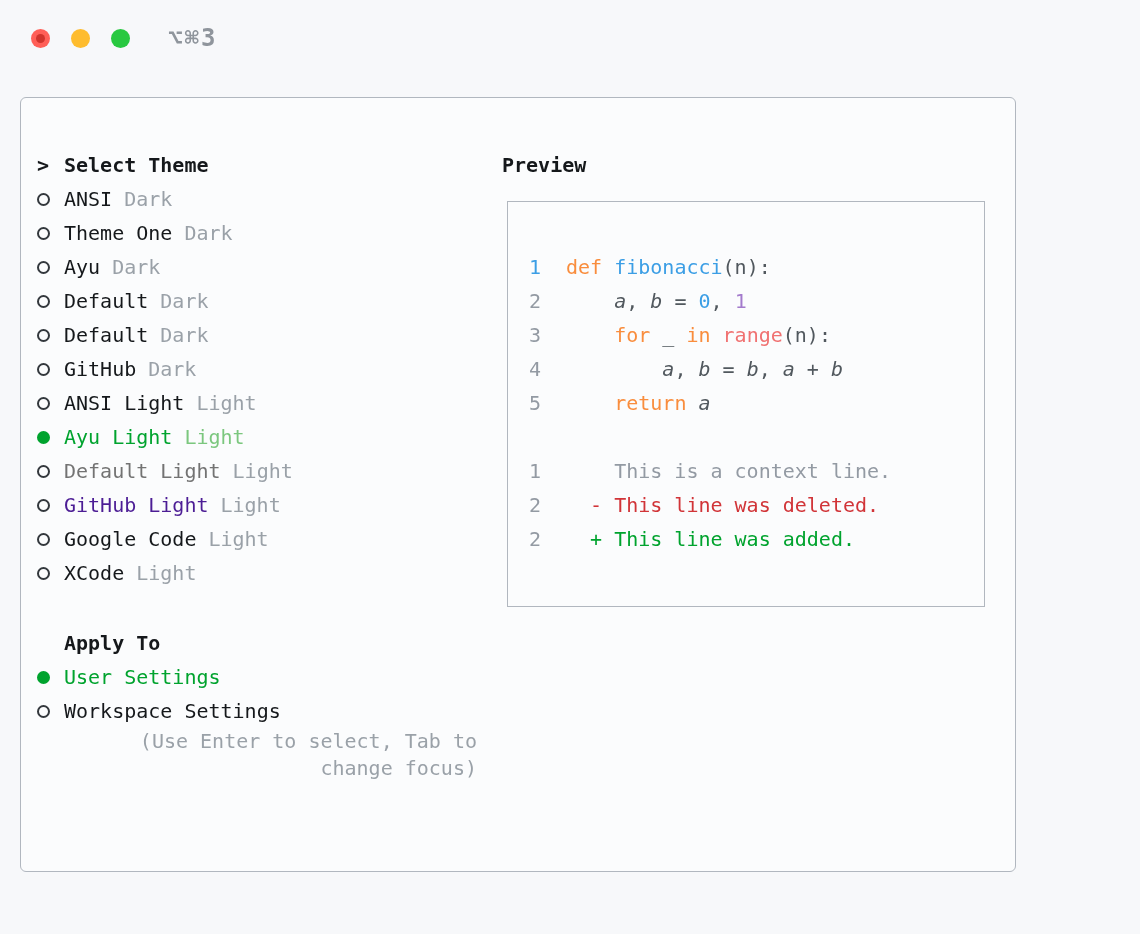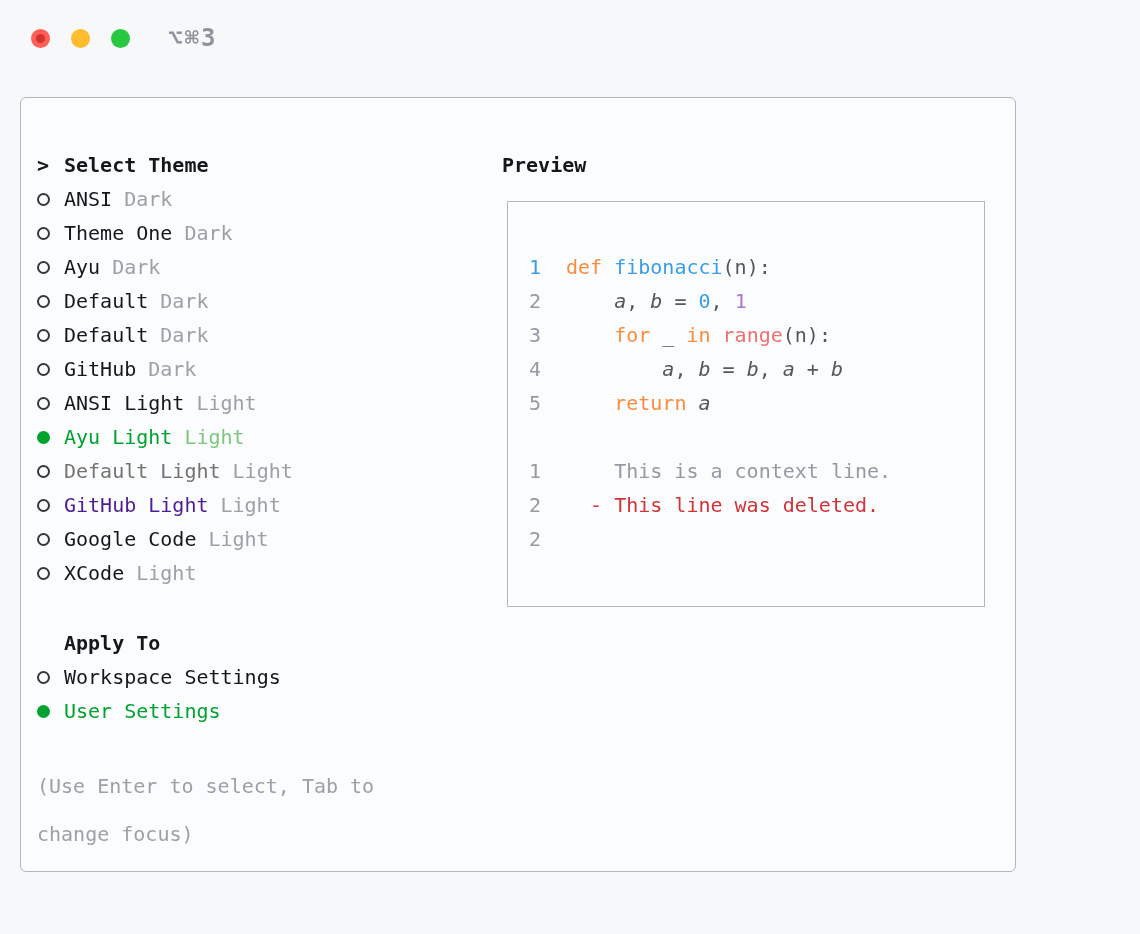--- a/index.html
+++ b/index.html
@@ -28,21 +28,21 @@
     background:#fbfcfd; box-sizing:border-box;
   }
   .left-col { position:absolute; left:16px; top:50px; width:440px; font-size:20px; }
   .row { display:flex; align-items:center; height:34px; }
   .header-row { font-weight:bold; }
   .row-icon { width:27px; flex:0 0 27px; display:flex; align-items:center; }
   .prompt { font-weight:bold; }
   .radio { width:13px; height:13px; border-radius:50%; border:2px solid #33383d; box-sizing:border-box; }
   .theme-variant { margin-left:12px; }
   .apply-section { margin-top:36px; }
-  .hint { margin-top:34px; line-height:48px; white-space:pre-line; }
+  .hint { line-height:27px; white-space:pre-line;text-align:right; }
 
   .right-col { position:absolute; left:481px; top:50px; width:500px; font-size:20px; }
   .preview-title { font-weight:bold; height:34px; line-height:34px; }
   .preview-box {
     margin-top:19px; margin-left:5px;
     width:478px; height:406px; box-sizing:border-box;
     border:1.5px solid #b1b7bf;
     background:#fbfcfd;
     padding:48px 14px 0 18px;
   }
@@ -155,47 +155,47 @@
       </div>
 
     <div class="apply-section">
       <div class="row header-row">
         <span class="row-icon"></span>
         <span>Apply To</span>
       </div>
       <div id="apply-list">
           <div class="row">
             <span class="row-icon">
+              <span class="radio" style="border-color: rgb(0, 163, 46); background: rgb(0, 163, 46);"></span>
+            </span>
+            <span style="color: rgb(0, 163, 46);">User Settings</span>
+          </div>
+          <div class="row">
+            <span class="row-icon">
               <span class="radio" style="border-color: rgb(51, 56, 61);"></span>
             </span>
             <span style="color: rgb(21, 24, 27);">Workspace Settings</span>
-          </div>
-          <div class="row">
-            <span class="row-icon">
-              <span class="radio" style="border-color: rgb(0, 163, 46); background: rgb(0, 163, 46);"></span>
-            </span>
-            <span style="color: rgb(0, 163, 46);">User Settings</span>
           </div>
         </div>
     </div>
 
     <div class="hint" style="color: rgb(154, 161, 168);">(Use Enter to select, Tab to
 change focus)</div>
   </div>
 
   <div class="right-col">
     <div class="preview-title">Preview</div>
     <div class="preview-box">
       <div id="code-lines">
           <div class="code-line"><span class="lineno" style="color: rgb(59, 158, 229);">1</span><span style="color: rgb(249, 141, 61);">def </span><span style="color: rgb(59, 158, 229);">fibonacci</span><span style="color: rgb(81, 88, 94);">(n):</span></div>
           <div class="code-line"><span class="lineno" style="color: rgb(147, 154, 163);">2</span><span style="color: rgb(81, 88, 94);">    </span><span style="color: rgb(81, 88, 94); font-style: italic;">a</span><span style="color: rgb(81, 88, 94);">, </span><span style="color: rgb(81, 88, 94); font-style: italic;">b</span><span style="color: rgb(81, 88, 94);"> = </span><span style="color: rgb(59, 158, 229);">0</span><span style="color: rgb(81, 88, 94);">, </span><span style="color: rgb(163, 122, 204);">1</span></div>
           <div class="code-line"><span class="lineno" style="color: rgb(147, 154, 163);">3</span><span style="color: rgb(81, 88, 94);">    </span><span style="color: rgb(249, 141, 61);">for</span><span style="color: rgb(81, 88, 94);"> _ </span><span style="color: rgb(249, 141, 61);">in</span><span style="color: rgb(81, 88, 94);"> </span><span style="color: rgb(240, 113, 113);">range</span><span style="color: rgb(81, 88, 94);">(n):</span></div>
           <div class="code-line"><span class="lineno" style="color: rgb(147, 154, 163);">4</span><span style="color: rgb(81, 88, 94);">        </span><span style="color: rgb(81, 88, 94); font-style: italic;">a</span><span style="color: rgb(81, 88, 94);">, </span><span style="color: rgb(81, 88, 94); font-style: italic;">b</span><span style="color: rgb(81, 88, 94);"> = </span><span style="color: rgb(81, 88, 94); font-style: italic;">b</span><span style="color: rgb(81, 88, 94);">, </span><span style="color: rgb(81, 88, 94); font-style: italic;">a</span><span style="color: rgb(81, 88, 94);"> + </span><span style="color: rgb(81, 88, 94); font-style: italic;">b</span></div>
           <div class="code-line"><span class="lineno" style="color: rgb(147, 154, 163);">5</span><span style="color: rgb(81, 88, 94);">    </span><span style="color: rgb(249, 141, 61);">return</span><span style="color: rgb(81, 88, 94);"> </span><span style="color: rgb(81, 88, 94); font-style: italic;">a</span></div>
           <div class="code-line"><span class="lineno" style="color: rgb(147, 154, 163);"></span></div>
           <div class="code-line"><span class="lineno" style="color: rgb(147, 154, 163);">1</span><span style="color: rgb(147, 154, 163);">    This is a context line.</span></div>
           <div class="code-line"><span class="lineno" style="color: rgb(147, 154, 163);">2</span><span style="color: rgb(209, 52, 56);">  - This line was deleted.</span></div>
-          <div class="code-line"><span class="lineno" style="color: rgb(147, 154, 163);">2</span></div>
+          <div class="code-line"><span class="lineno" style="color: rgb(147, 154, 163);">2</span><span style="color: rgb(0, 163, 46);">  + This line was added.</span></div>
         </div>
     </div>
   </div>
 
 </div>
 
 </body></html>

